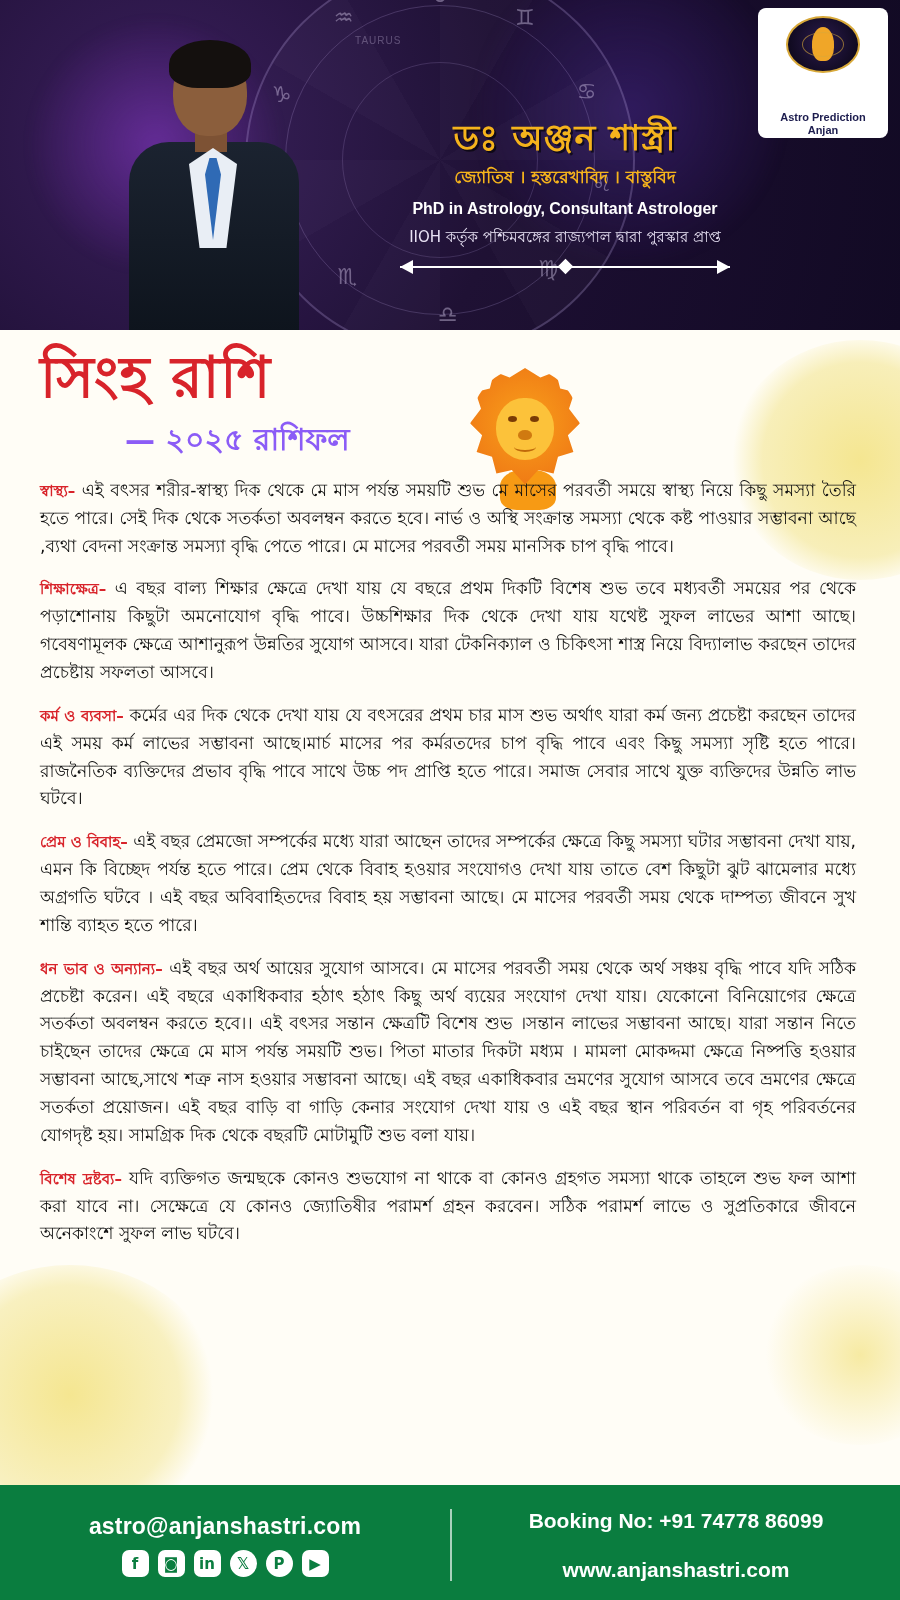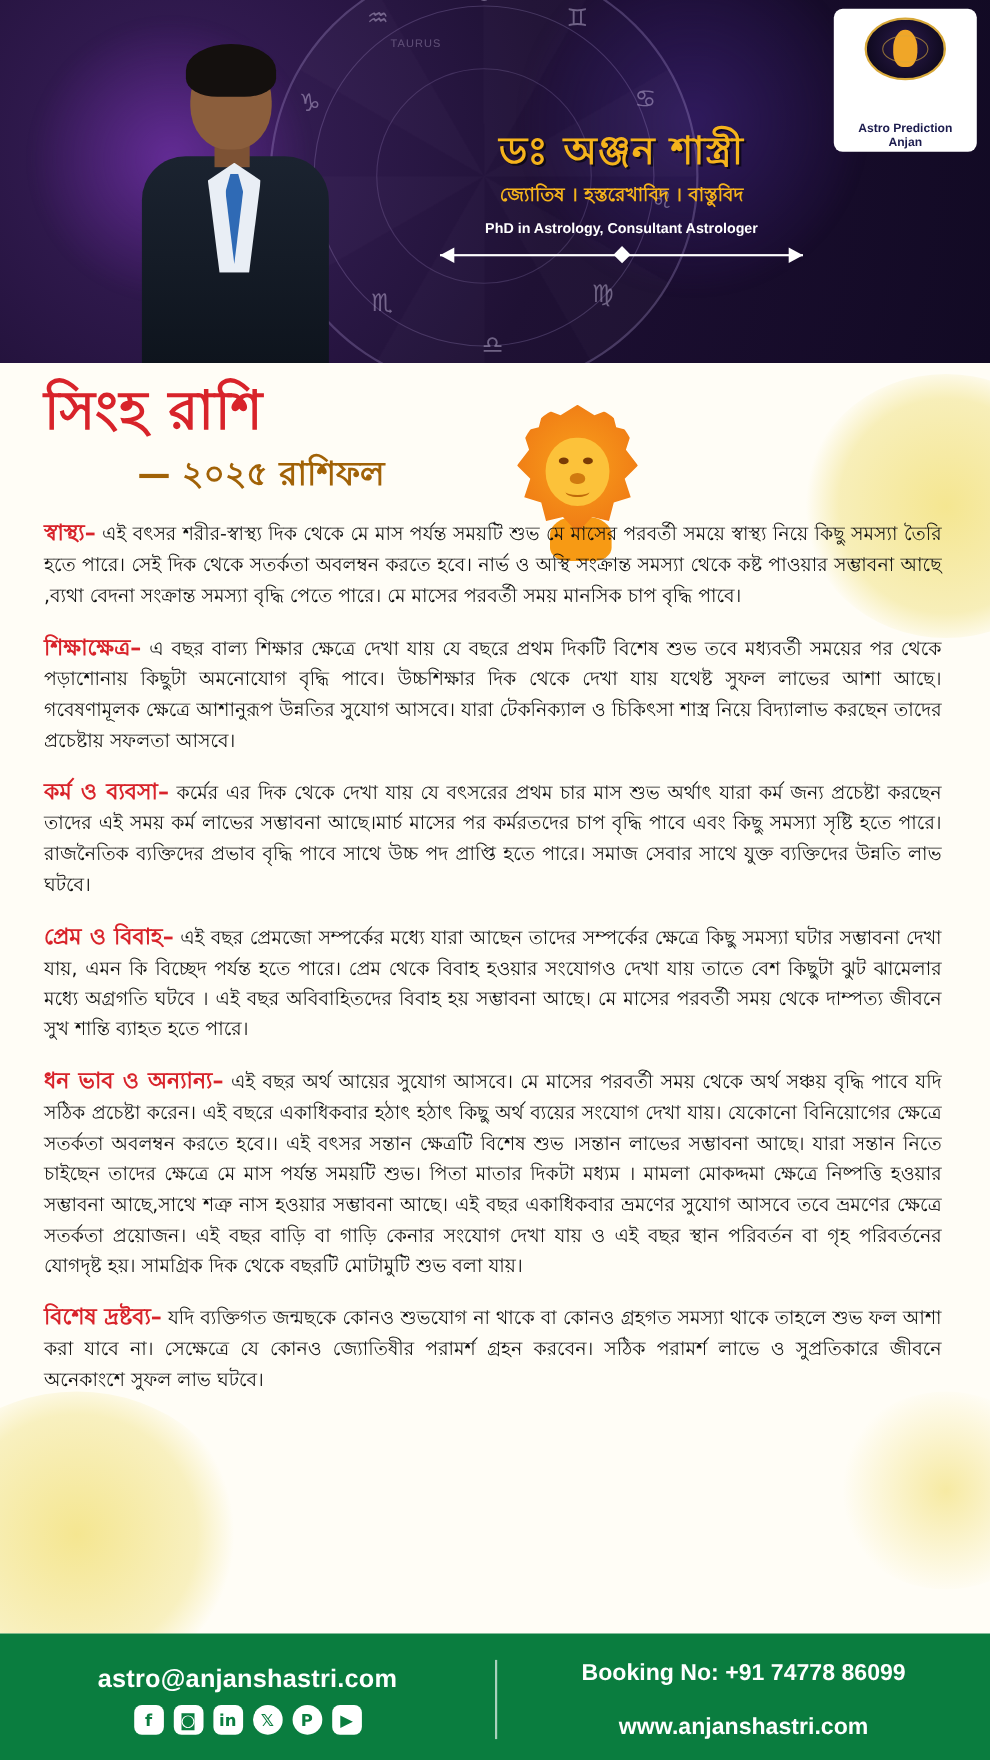--- a/index.html
+++ b/index.html
@@ -120,21 +120,21 @@
     line-height: 1.15;
   }
   .name-sub {
     font-family: "DejaVu Sans", sans-serif;
     font-size: 17px;
     font-weight: bold;
     color: #f5b31c;
     margin-top: 6px;
   }
   .name-en {
-    font-size: 13px;
+    font-size: 16px;
     font-weight: bold;
     color: #ffffff;
     margin-top: 8px;
   }
   .name-award {
     font-family: "DejaVu Sans", sans-serif;
     font-size: 15px;
     color: #e9e3f5;
     margin-top: 7px;
   }
@@ -213,31 +213,31 @@
     opacity: 0.7;
   }
 
   .title-area {
     position: relative;
     padding: 18px 0 4px 40px;
     z-index: 2;
   }
   .sign-title {
     font-family: "DejaVu Sans", sans-serif;
-    font-size: 49px;
+    font-size: 57px;
     font-weight: bold;
     color: #d8232a;
     line-height: 1.05;
     letter-spacing: 1px;
   }
   .sign-year {
     font-family: "DejaVu Sans", sans-serif;
     font-size: 30px;
     font-weight: bold;
-    color: #a16207;
+    color: #8b5cf6;
     margin-top: 8px;
     margin-left: 85px;
   }
 
   .lion {
     position: absolute;
     left: 470px; top: 24px;
     width: 110px; height: 160px;
   }
   .lion-mane {
@@ -284,21 +284,21 @@
   .sec-text {
     font-family: "DejaVu Sans", sans-serif;
     font-size: 17.2px;
     line-height: 1.62;
     color: #111111;
     text-align: justify;
   }
   .sec-head {
     color: #d8232a;
     font-weight: bold;
-    font-size: 20px;
+    font-size: 15px;
   }
 
   
   .footer {
     position: relative;
     width: 900px;
     height: 120px;
     background: #0a7d3f;
     display: flex;
     align-items: center;
@@ -358,20 +358,21 @@
       <div class="ap-shirt"></div>
       <div class="ap-tie"></div>
       <div class="ap-head"></div>
       <div class="ap-hair"></div>
     </div>
 
     <div class="name-block">
       <div class="name-main">ডঃ অঞ্জন শাস্ত্রী</div>
       <div class="name-sub">জ্যোতিষ । হস্তরেখাবিদ । বাস্তুবিদ</div>
       <div class="name-en">PhD in Astrology, Consultant Astrologer</div>
+      <div class="name-award">IIOH কর্তৃক পশ্চিমবঙ্গের রাজ্যপাল দ্বারা পুরস্কার প্রাপ্ত</div>
       <div class="divider-arrow">
         <div class="bar"></div>
           <div class="tip-l"></div>
           <div class="tip-r"></div>
           <div class="dia"></div>
       </div>
     </div>
 
     <div class="logo-box">
       <div class="logo-disc">

